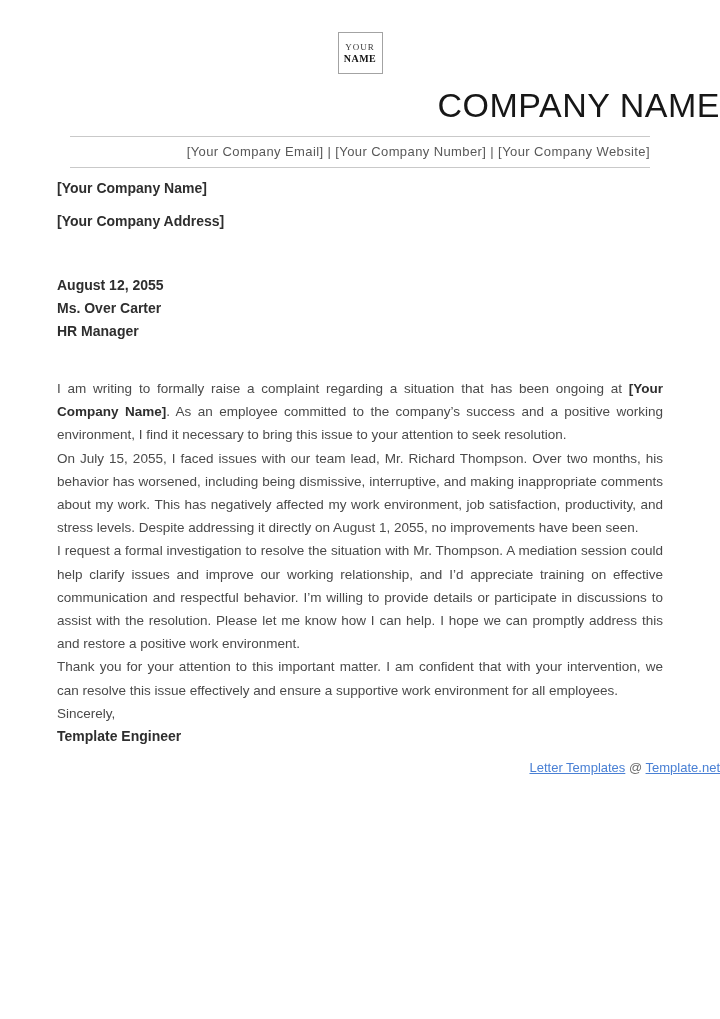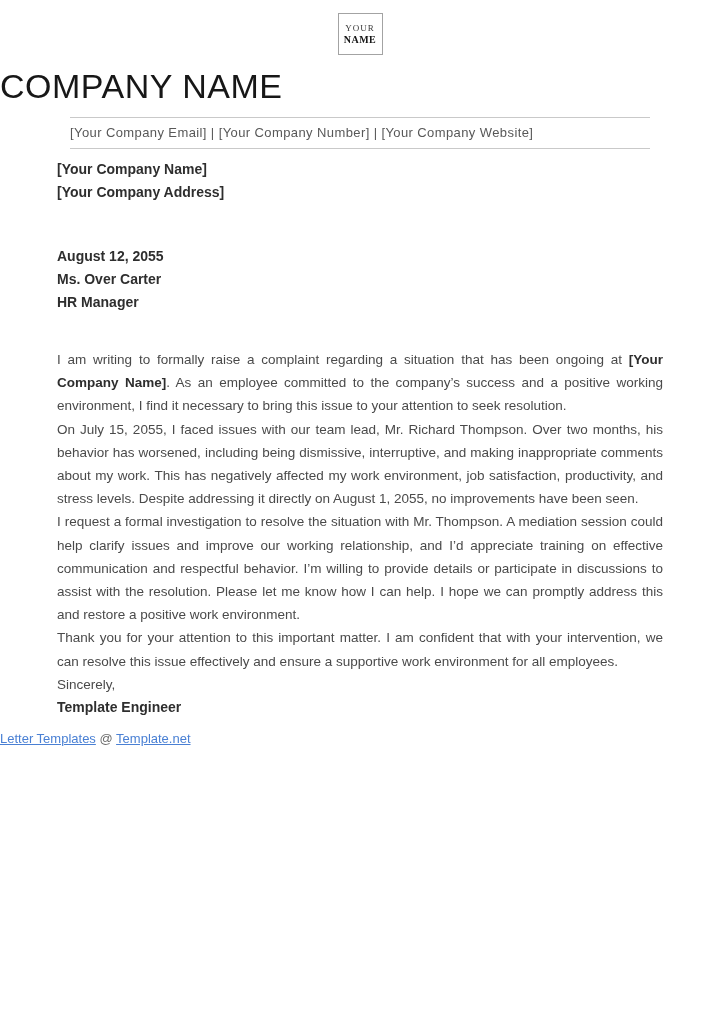--- a/index.html
+++ b/index.html
@@ -7,21 +7,21 @@
   .page {
     position: relative;
     width: 720px;
     height: 1019px;
     margin: 0 auto;
     background: #ffffff;
     font-family: "Liberation Sans", sans-serif;
     overflow: hidden;
   }
   
-  .header { text-align: left; padding-top: 13px; }
+  .header { text-align: right; padding-top: 32px; }
   .logo-box {
     width: 45px; height: 42px;
     margin: 0 auto;
     border: 1px solid #a3a3a3;
     display: flex; flex-direction: column;
     align-items: center; justify-content: center;
     font-family: "Liberation Serif", serif;
   }
   .logo-your { font-size: 9px; letter-spacing: 1px; color: #3a3a3a; line-height: 11px; }
   .logo-logo { font-size: 10px; font-weight: bold; letter-spacing: 0.5px; color: #141414; line-height: 12px; }
@@ -54,35 +54,35 @@
     letter-spacing: 0.3px;
     color: #1b1b1b;
   }
   .bold-line {
     font-size: 14px;
     line-height: 23px;
     font-weight: bold;
     color: #2e2e2e;
   }
   .addr1 { margin-top: 9px; }
-  .addr2 { margin-top: 0; }
+  .addr2 { margin-top: 10px; }
   .date-line { margin-top: 41px; }
   .body-block { margin-top: 34px; }
   .body-block p {
     font-size: 13.5px;
     line-height: 23.2px;
     text-align: justify;
     color: #4a4a4a;
   }
   .body-block p strong { color: #2e2e2e; }
   .sig-name { margin-top: 0px; }
   
   .footer {
     margin-top: 11px;
-    text-align: left;
+    text-align: right;
     font-size: 13px;
     line-height: 18px;
     color: #6d6d6d;
   }
   .footer a { color: #4a80d4; text-decoration: underline; cursor: pointer; }
 </style>
 </head>
 <body>
 
 <div class="page">

